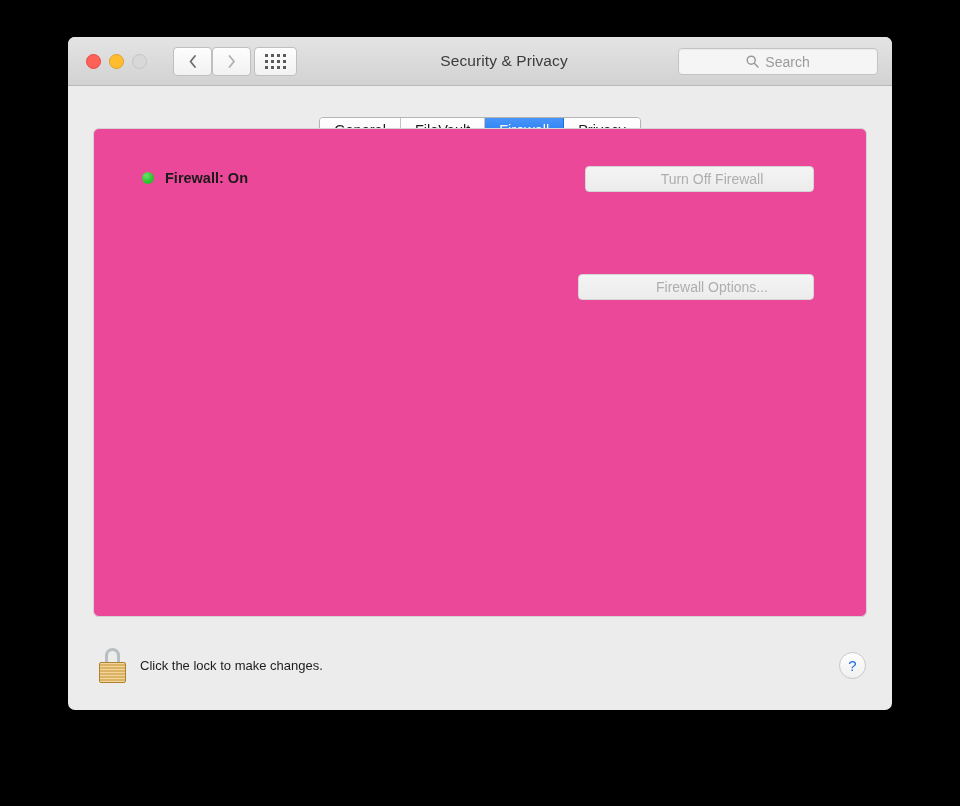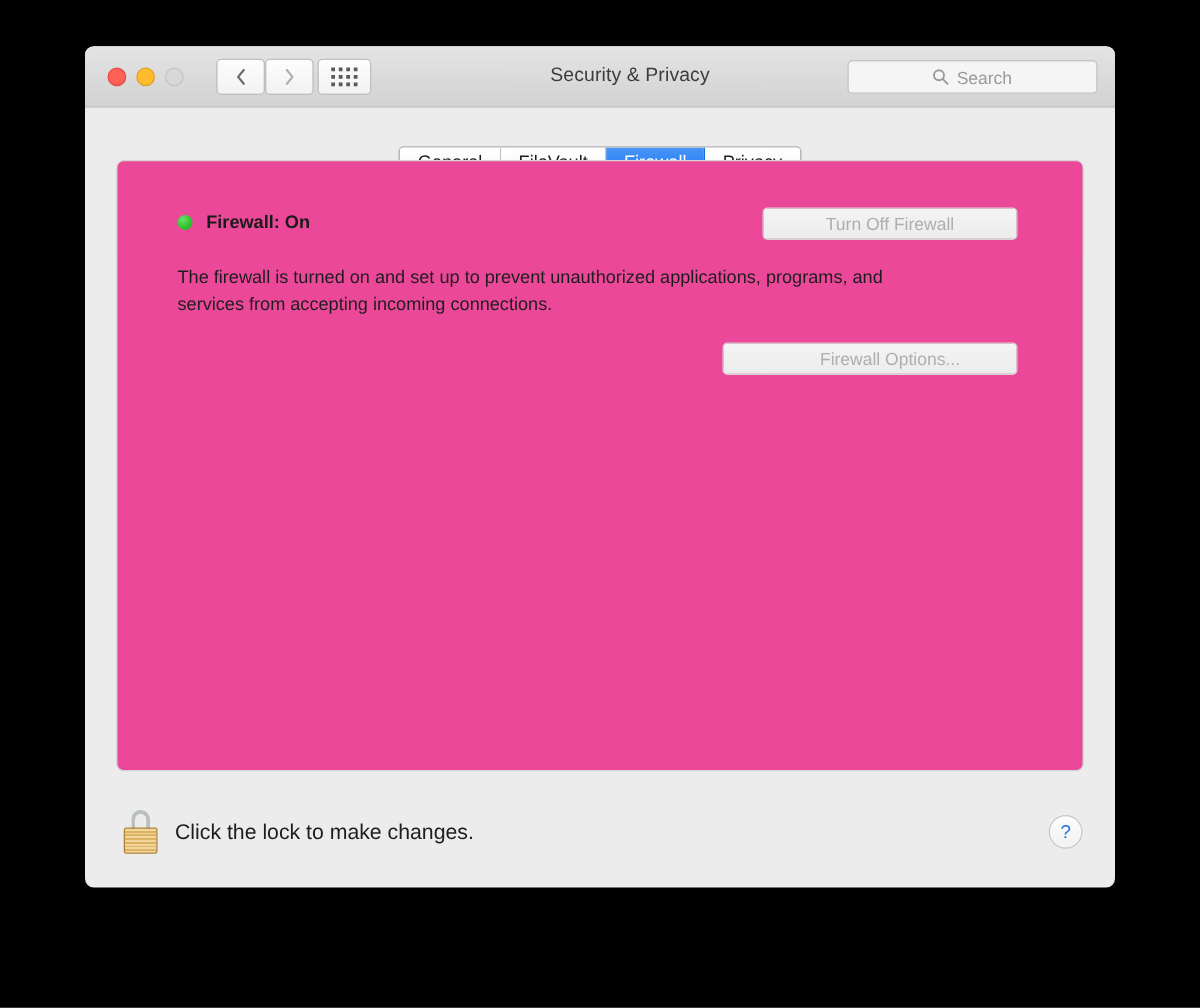--- a/index.html
+++ b/index.html
@@ -187,21 +187,21 @@
     background: linear-gradient(to bottom, #f4f4f4 0%, #ececec 100%);
     border: 1px solid #d5d5d5;
     border-radius: 4px;
     font-size: 14px;
     color: #aeaeae;
     display: flex;
     align-items: center;
     justify-content: center;
     white-space: nowrap;
   }
-  .btn-turnoff  { right: 52px; top: 37px;  width: 202px; }
+  .btn-turnoff  { right: 52px; top: 37px;  width: 202px; padding-left: 25px; }
   .btn-options  { right: 52px; top: 145px; width: 202px; padding-left: 32px; }
 
   
   .footer-lock {
     position: absolute;
     left: 31px;
     top: 611px;
     display: flex;
     align-items: center;
     gap: 14px;
@@ -231,21 +231,21 @@
     height: 21px;
     border-radius: 2px;
     border: 1px solid #b08130;
     box-sizing: border-box;
     background:
       repeating-linear-gradient(to bottom,
         #f3d69a 0px, #f3d69a 1.5px,
         #dcb264 1.5px, #dcb264 3px);
   }
   .lock-label {
-    font-size: 17px;
+    font-size: 13px;
     color: #1d1d1d;
   }
 
   .btn-advanced {
     position: absolute;
     right: 75px;
     top: 615px;
     width: 122px;
     height: 25px;
     background: linear-gradient(to bottom, #f4f4f4 0%, #ececec 100%);
@@ -339,21 +339,20 @@
 
   <div class="panel">
 
     <div class="status-row">
       <span class="dot"></span>
       <span class="status-text">Firewall: On</span>
     </div>
 
     <div class="pbtn btn-turnoff">Turn Off Firewall</div>
 
-    <div class="desc">The firewall is turned on and set up to prevent unauthorized applications, programs, and services from accepting incoming connections.</div>
 
     <div class="pbtn btn-options">Firewall Options...</div>
   </div>
 
   <div class="footer-lock">
     <span class="lock">
       <span class="shackle"></span>
       <span class="body"></span>
     </span>
     <span class="lock-label">Click the lock to make changes.</span>

